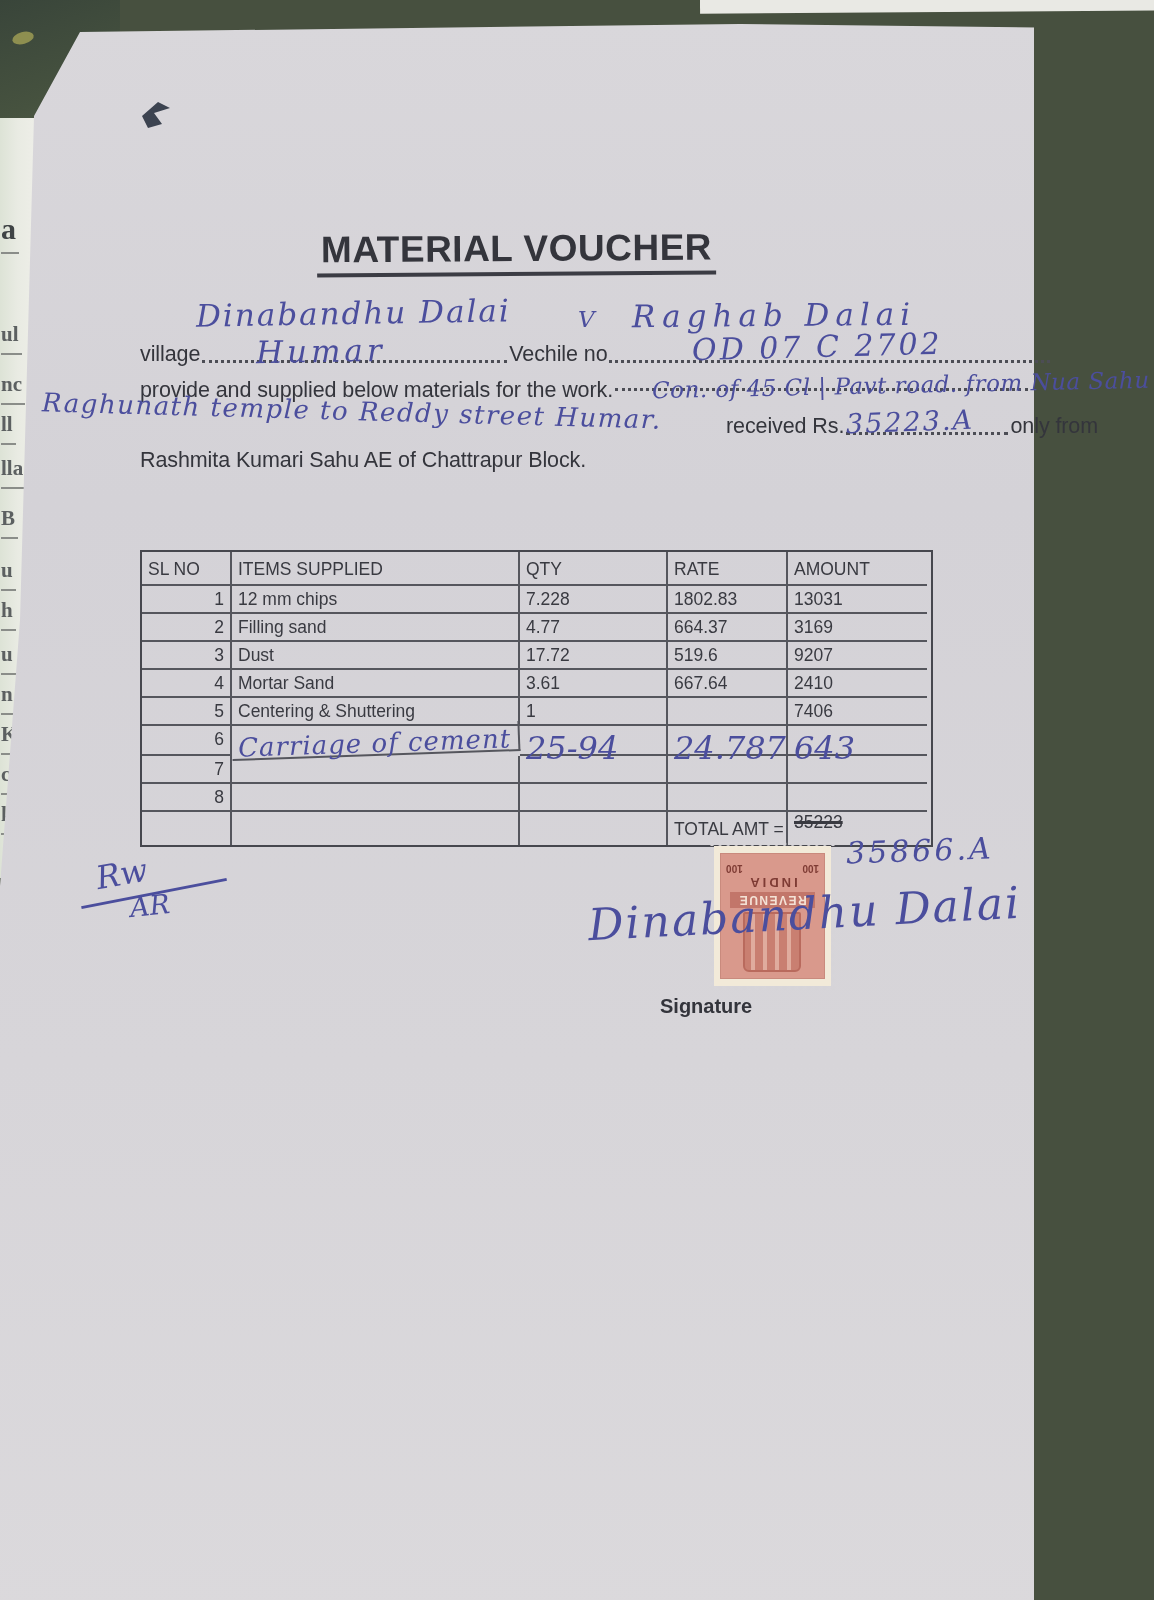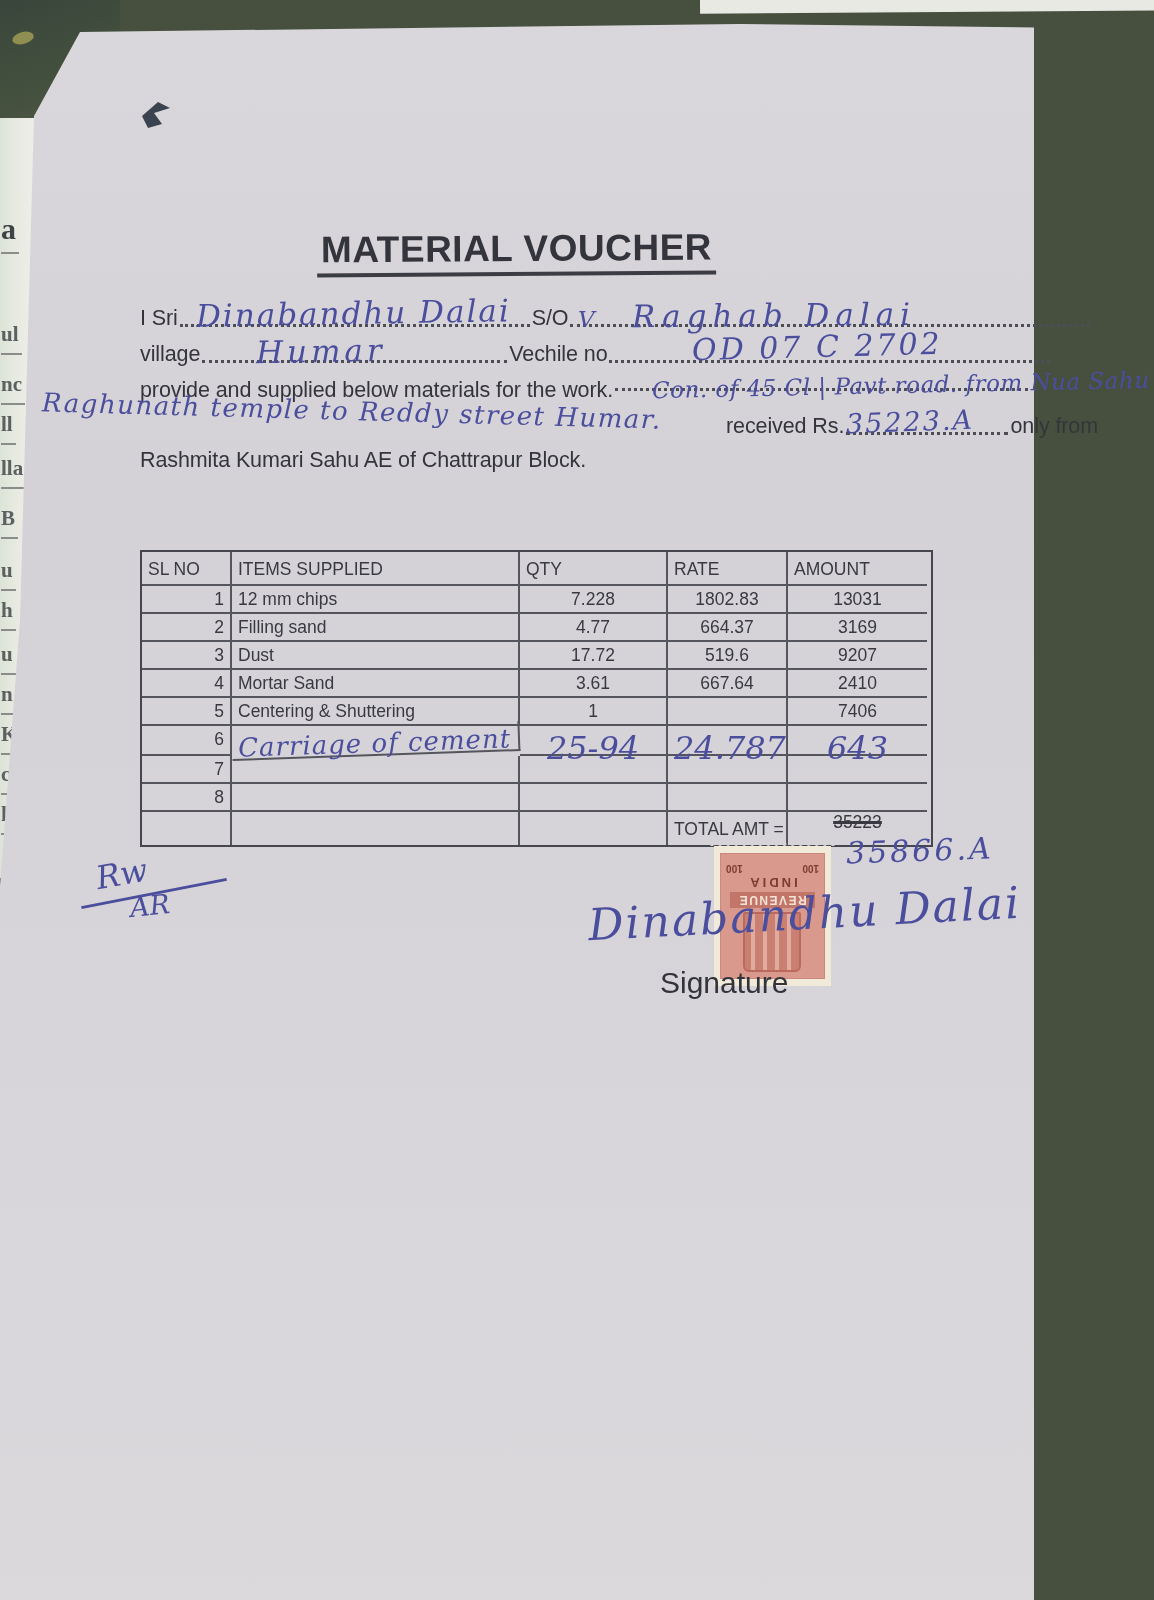--- a/index.html
+++ b/index.html
@@ -37,40 +37,40 @@
   
   .vtable { position:absolute; left:140px; top:530px; width:793px; border:2.5px solid #46474e;
     display:grid; grid-template-columns:90px 288px 148px 120px 139px;
     grid-template-rows:34px repeat(5,28px) 30px 28px 28px 33px; background:transparent; }
   .cell { border-right:2px solid #55565d; border-bottom:2px solid #55565d; font-size:17.5px;
     color:#393a41; padding:3px 6px 0 6px; overflow:visible; white-space:nowrap; }
   .cell.last { border-right:none; }
   .cell.bot { border-bottom:none; }
   .c-head { font-size:17.5px; padding-top:7px; }
   .c-sl { text-align:right; }
-  .c-num { text-align:center; }
+  .c-num { text-align:left; }
   .hand { font-family:"DejaVu Serif", serif; font-style:italic; color:#4b4e9d; font-size:32px; }
   .hand-item { font-size:26px; transform:rotate(-2deg); padding-top:2px; letter-spacing:1px; }
   .struck { text-decoration:line-through; text-decoration-thickness:2.5px; }
   .initials-line { position:absolute; left:80px; top:872px; width:148px; height:2.5px;
     background:#4b4e9d; transform:rotate(-11deg); }
   .stamp { position:absolute; left:714px; top:826px; width:117px; height:140px;
     background:#f2ead9; outline:4px dotted #d6d4d8; padding:7px 6px; }
   .stamp-core { width:100%; height:100%; background:#d9998c; transform:rotate(180deg);
     display:flex; flex-direction:column; align-items:center; justify-content:flex-start;
     color:#8a443c; border:1px solid #c98a7d; }
   .stamp-emblem { margin-top:6px; width:58px; height:60px; background:
     repeating-linear-gradient(90deg,#c97f71 0 8px,#e0ac9e 8px 12px);
     border:2px solid #b96a5d; border-radius:6px 6px 2px 2px; }
   .stamp-band { margin-top:4px; font-size:12px; font-weight:bold; letter-spacing:1.5px;
     background:#c2766a; color:#f4e2d6; padding:1px 8px; }
   .stamp-country { margin-top:2px; font-size:13px; font-weight:bold; letter-spacing:3px; color:#7e3b34; }
   .stamp-vals { width:100%; display:flex; justify-content:space-between; padding:0 5px; margin-top:1px; }
   .stamp-vals span { font-size:10px; font-weight:bold; color:#7e3b34; }
-  .sig-label { position:absolute; left:660px; top:946px; font-size:30px; font-weight:normal; color:#33343b; }
+  .sig-label { position:absolute; left:660px; top:975px; font-size:20px; font-weight:bold; color:#33343b; }
 </style>
 </head>
 <body>
 
 <div class="stage">
   <div class="bg-corner"></div>
   <div class="bg-spot"></div>
   <div class="top-sliver"></div>
 
   <div class="side-paper">
@@ -92,26 +92,20 @@
   <div class="paper">
 
     <svg class="smudge" width="34" height="32" viewBox="0 0 34 32">
       <polygon points="2,16 18,2 30,8 14,13 22,24 8,28" fill="#3c4350"></polygon>
     </svg>
 
     <div class="title">
       <span>MATERIAL VOUCHER</span>
     </div>
 
-    <div class="pline" style="left:140px; top:286px; width:952px;">
-      <span>I Sri</span>
-        <span class="dots" style="width:350px"></span>
-        <span>S/O</span>
-        <span class="dots grow"></span>
-    </div>
     <div class="pline" style="left:140px; top:322px; width:912px;">
       <span>village</span>
         <span class="dots" style="width:305px"></span>
         <span>Vechile no</span>
         <span class="dots grow"></span>
     </div>
     <div class="pline" style="left:140px; top:358px; width:890px;align-items:center;">
       <span>provide and supplied below materials for the work.</span>
         <span class="dots grow"></span>
     </div>

